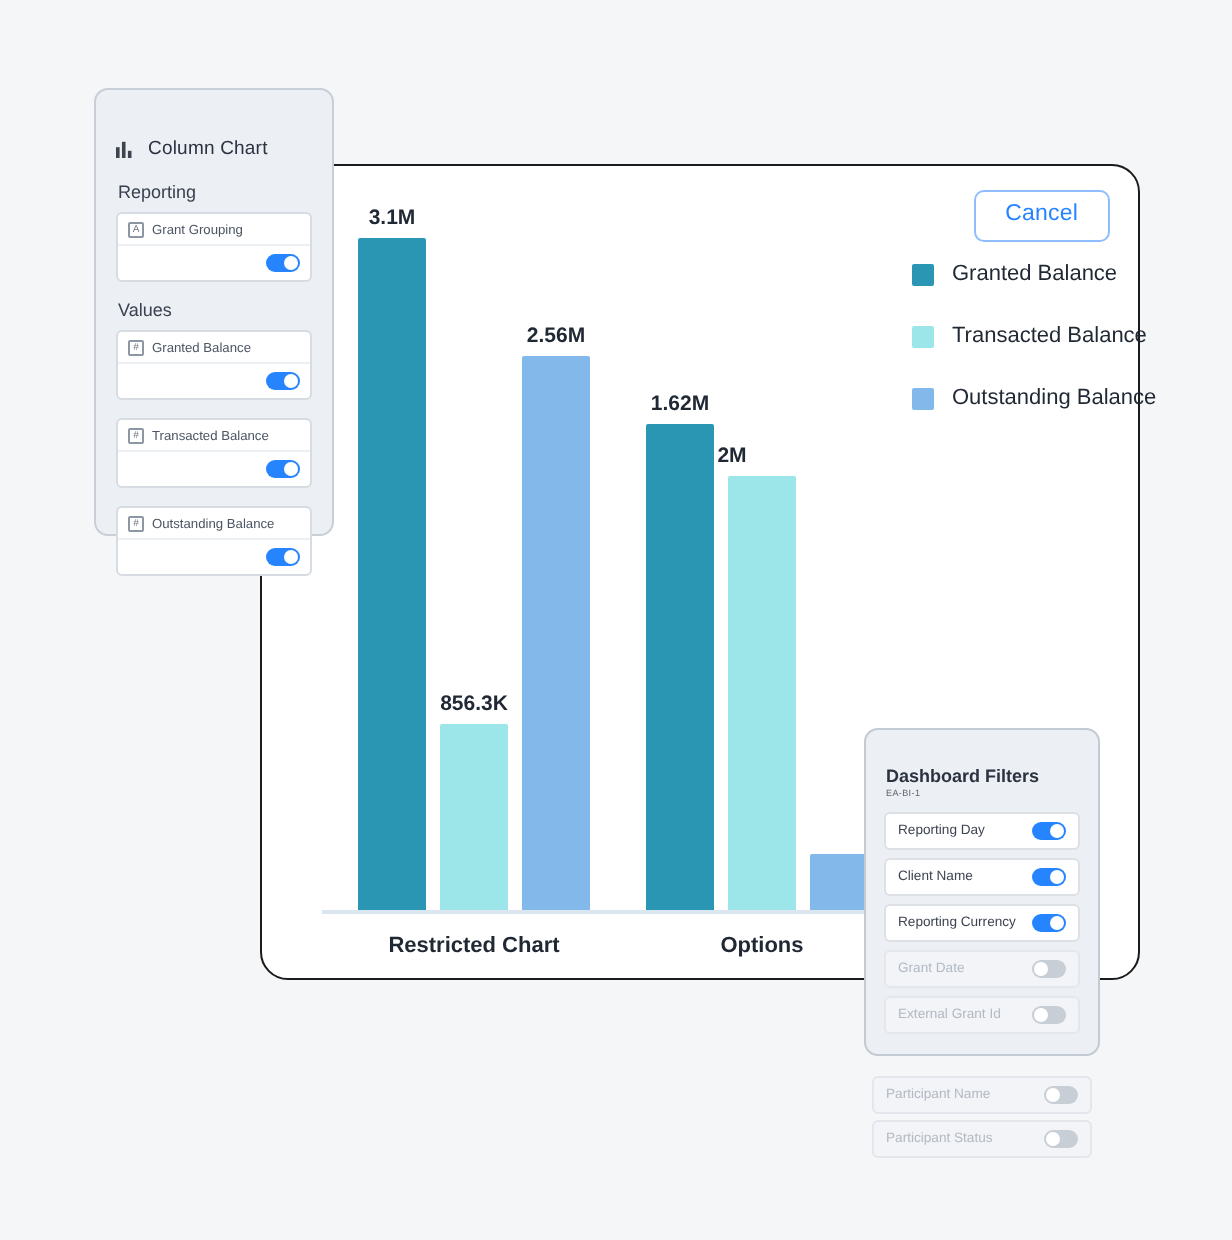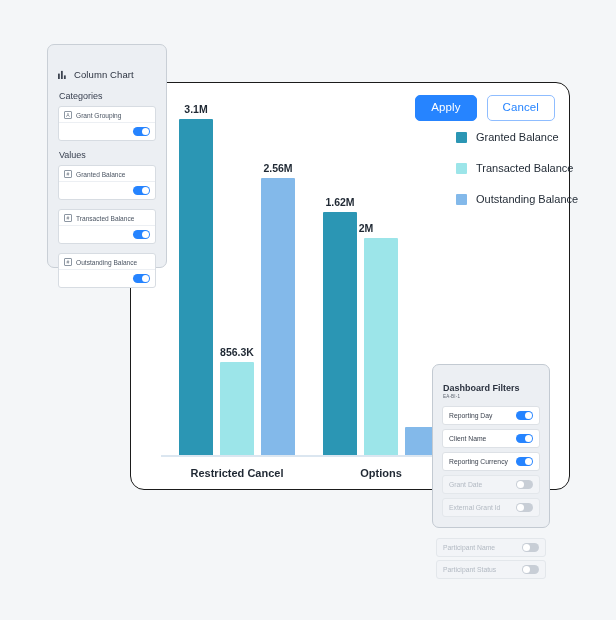--- a/index.html
+++ b/index.html
@@ -150,41 +150,40 @@
         <span class="f-row-label">Participant Status</span>
         <div class="tgl off">
           <div class="knob"></div>
         </div>
       </div>
     </div>
 
   <div class="chart-card">
 
     <div class="card-actions">
-      <div class="btn btn-apply">Apply</div>
       <div class="btn btn-cancel">Cancel</div>
     </div>
 
     <div class="plot">
       <div class="axis-line"></div>
       <div id="bars-layer">
           <div class="bar" style="left:48px;width:34px;height:336px;background:#2b96b4;"></div>
           <div class="bar-label" style="left:35px;width:60px;bottom:376px;">3.1M</div>
           <div class="bar" style="left:89px;width:34px;height:92.81187096774192px;background:#9ce5e9;"></div>
           <div class="bar-label" style="left:76px;width:60px;bottom:132.81187096774192px;margin-top:30px;">856.3K</div>
           <div class="bar" style="left:130px;width:34px;height:277.4709677419355px;background:#83b9ea;"></div>
           <div class="bar-label" style="left:117px;width:60px;bottom:317.4709677419355px;">2.56M</div>
           <div class="bar" style="left:192px;width:34px;height:242.78709677419354px;background:#2b96b4;"></div>
           <div class="bar-label" style="left:179px;width:60px;bottom:282.7870967741935px;">1.62M</div>
           <div class="bar" style="left:233px;width:34px;height:216.7741935483871px;background:#9ce5e9;"></div>
           <div class="bar-label" style="left:205px;width:60px;bottom:256.7741935483871px;">2M</div>
           <div class="bar" style="left:274px;width:34px;height:28.180645161290325px;background:#83b9ea;"></div>
         </div>
       <div id="cats-layer">
-          <div class="cat-label" style="left:23px;width:166px;">Restricted Cancel</div>
+          <div class="cat-label" style="left:23px;width:166px;">Restricted Chart</div>
           <div class="cat-label" style="left:167px;width:166px;">Options</div>
         </div>
     </div>
 
     <div class="legend" id="legend">
         <div class="legend-item">
           <span class="legend-swatch" style="background:#2b96b4"></span>
           <span class="legend-text">Granted Balance</span>
         </div>
         <div class="legend-item">
@@ -201,21 +200,21 @@
   <div class="cc-panel">
     <div class="cc-head">
       <svg width="9" height="9" viewBox="0 0 10 10">
         <rect x="0" y="4" width="2" height="6" fill="#3d4450"></rect>
         <rect x="3.3" y="1" width="2" height="9" fill="#3d4450"></rect>
         <rect x="6.6" y="6" width="2" height="4" fill="#3d4450"></rect>
       </svg>
       <span class="cc-title">Column Chart</span>
     </div>
 
-    <div class="sec-title">Categories</div>
+    <div class="sec-title">Reporting</div>
     <div id="cat-fields">
         <div class="chip">
           <div class="chip-row1">
             <span class="chip-ico">A</span>
             <span class="chip-label">Grant Grouping</span>
           </div>
           <div class="chip-row2">
             <div class="tgl on">
               <div class="knob"></div>
             </div>

